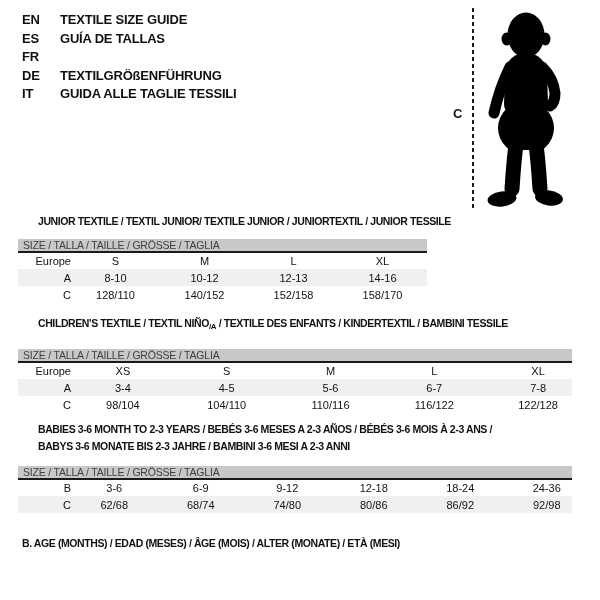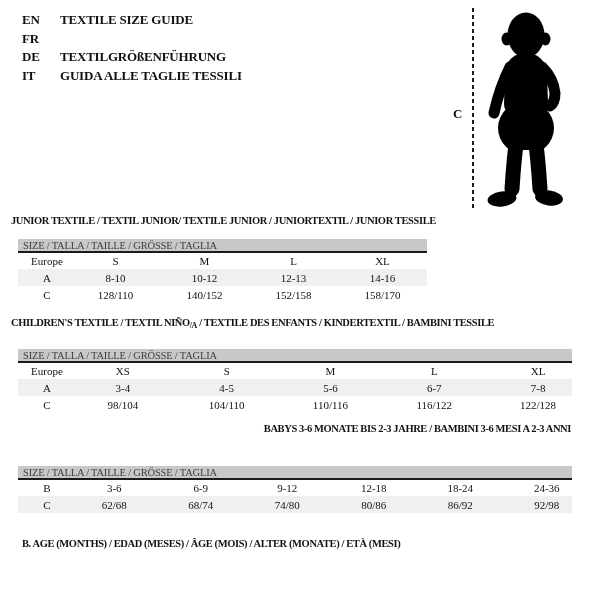--- a/index.html
+++ b/index.html
@@ -1,70 +1,74 @@
 <!DOCTYPE html>
 <html><head>
 <meta charset="utf-8">
 <style>
   * { box-sizing: border-box; margin: 0; padding: 0; }
   html, body { background: #ffffff; }
   .page {
     position: relative; width: 572px; height: 600px; background: #ffffff;
-    color: #111111; font-family: Liberation Serif, serif;
+    color: #111111; font-family: Liberation Sans, sans-serif;
     overflow: hidden;
   }
 
   
   .lang-list { position: absolute; top: 11px; left: 22px; font-size: 13px; font-weight: 700; letter-spacing: -0.2px; line-height: 18.5px; }
   .lang-row { display: flex; }
   .lang-code { width: 38px; }
 
   
   .figure { position: absolute; left: 448px; top: 6px; width: 152px; height: 208px; }
   .fig-label { position: absolute; left: 5px; top: 100px; font-size: 13px; font-weight: 700; }
   .dash-line {
     position: absolute; left: 24px; top: 2px; width: 2px; height: 201px;
     background-image: repeating-linear-gradient(to bottom, #1b1b1b 0px, #1b1b1b 4px, transparent 4px, transparent 7px);
   }
   .figure svg { position: absolute; left: 33px; top: 3px; }
 
   
-  .sec-title { position: absolute; left: 11px; font-size: 10.5px; font-weight: 700; letter-spacing: -0.4px; white-space: nowrap; text-align: right; }
+  .sec-title { position: absolute; left: 38px; font-size: 10.5px; font-weight: 700; letter-spacing: -0.4px; white-space: nowrap; }
   .t1-title { top: 215px; }
   .t2-title { top: 317px; }
   .t3-title { top: 421px; line-height: 16.5px; white-space: normal; width: 560px; }
   .sub { font-size: 8px; vertical-align: -1.5px; }
 
   
   .size-table { position: absolute; border-collapse: collapse; table-layout: fixed; font-size: 11px; color: #111111; }
   .t1-table { top: 239px; left: 18px; width: 409px; }
   .t2-table { top: 349px; left: 18px; width: 572px; }
   .t3-table { top: 466px; left: 18px; width: 572px; }
   col.c-label { width: 53px; }
   .size-bar {
     background: #c8c8c8; color: #3f3f3f; font-weight: 400; font-size: 10.5px;
     text-align: left; padding: 0 0 0 5px; height: 13px; letter-spacing: -0.2px;
     border-bottom: 2px solid #1a1a1a;
   }
   .size-table td { height: 17px; text-align: center; vertical-align: middle; padding: 0; }
-  .size-table td.lab { text-align: center; padding-left: 5px; }
+  .size-table td.lab { text-align: right; padding-left: 5px; }
   .size-table tr.alt { background: #f0f0f0; }
 
   
   .footnotes { position: absolute; top: 535px; left: 22px; font-size: 10.5px; font-weight: 700; letter-spacing: -0.4px; line-height: 17.5px; }
 </style>
 </head>
 <body>
 
 <div class="page">
 
   <div class="lang-list">
     <div class="lang-row">
       <span class="lang-code">EN</span>
       <span class="lang-label">TEXTILE SIZE GUIDE</span>
+    </div>
+    <div class="lang-row">
+      <span class="lang-code">ES</span>
+      <span class="lang-label">GUÍA DE TALLAS</span>
     </div>
     <div class="lang-row">
       <span class="lang-code">FR</span>
     </div>
     <div class="lang-row">
       <span class="lang-code">DE</span>
       <span class="lang-label">TEXTILGRÖßENFÜHRUNG</span>
     </div>
     <div class="lang-row">
       <span class="lang-code">IT</span>
@@ -169,20 +173,21 @@
         <td>98/104</td>
         <td>104/110</td>
         <td>110/116</td>
         <td>116/122</td>
         <td>122/128</td>
       </tr>
     </tbody>
   </table>
 
   <div class="sec-title t3-title">
+    <div>BABIES 3-6 MONTH TO 2-3 YEARS / BEBÉS 3-6 MESES A 2-3 AÑOS / BÉBÉS 3-6 MOIS À 2-3 ANS /</div>
     <div>BABYS 3-6 MONATE BIS 2-3 JAHRE / BAMBINI 3-6 MESI A 2-3 ANNI</div>
   </div>
   <table class="size-table t3-table">
     <colgroup>
         <col class="c-label">
         <col>
         <col>
         <col>
         <col>
         <col>

